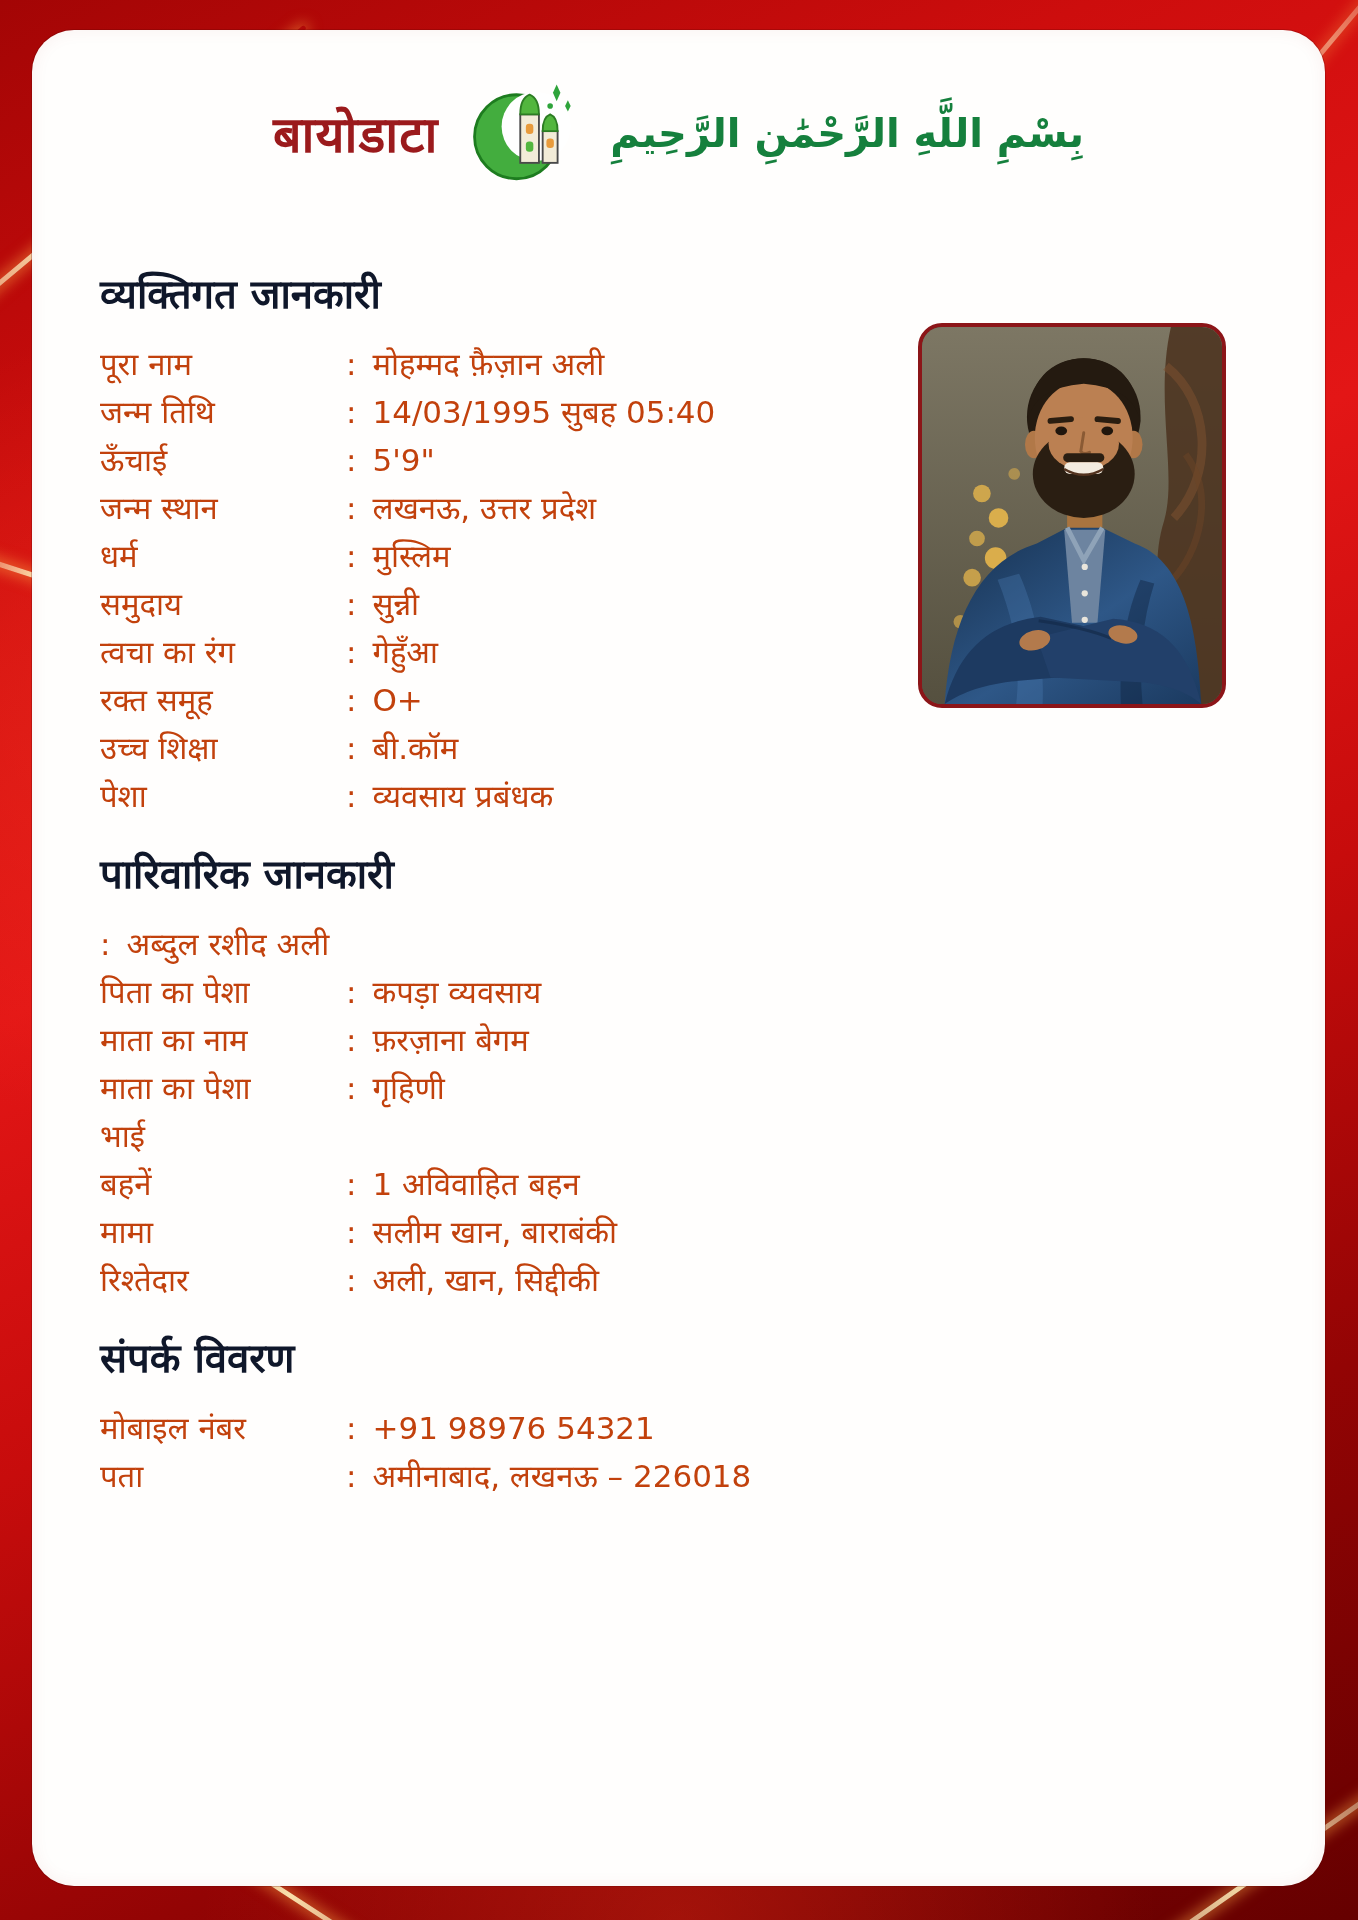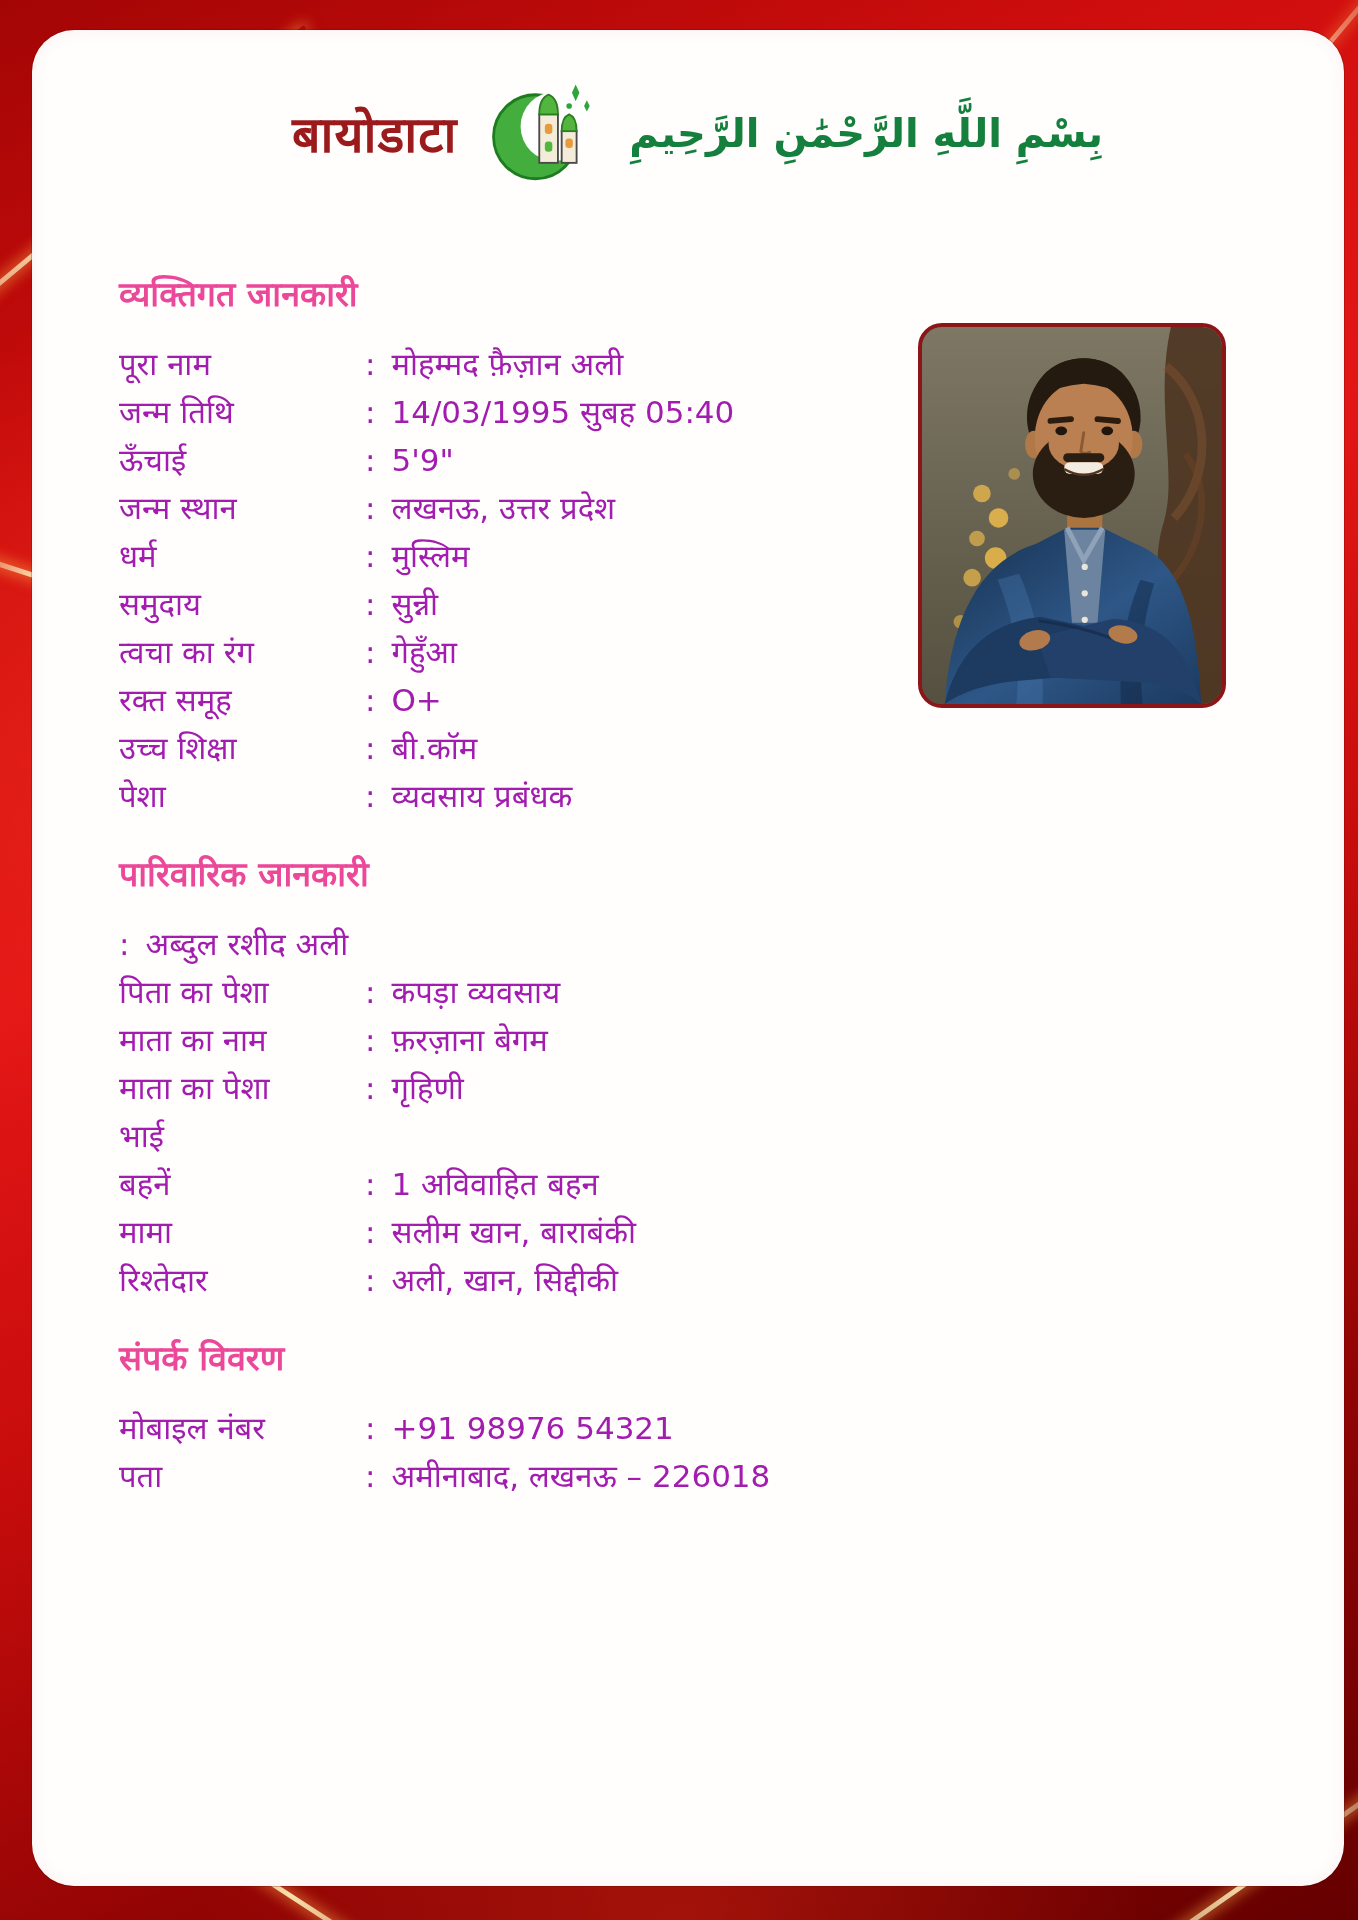--- a/index.html
+++ b/index.html
@@ -26,44 +26,43 @@
   .streak.s2{width:220px;left:-70px;top:575px;transform:rotate(18deg);}
   .streak.s3{width:520px;left:30px;top:1893px;transform:rotate(33deg);}
   .streak.s4{width:620px;left:940px;top:1878px;transform:rotate(-35deg);}
   .streak.s5{width:300px;left:1180px;top:40px;transform:rotate(-50deg);opacity:.6;}
 
   .card{
     position:absolute;z-index:2;
     left:32px;top:30px;width:1293px;height:1856px;
     background:#fffefd;border-radius:42px;
     box-shadow:0 0 0 1px rgba(90,0,0,.25), inset 0 0 18px rgba(150,30,20,.06);
-    padding-left:19px;
   }
   .header{
     display:flex;align-items:center;justify-content:center;
     gap:30px;margin-top:44px;height:118px;
   }
   .doc-title{
     font-size:50px;font-weight:700;color:#9b1a1c;letter-spacing:1px;
   }
   .logo{width:112px;height:112px;flex:0 0 auto;}
   .bismillah{
     direction:rtl;font-size:40px;font-weight:700;color:#15803d;
     white-space:nowrap;
   }
   .content{padding:0 60px 0 68px;}
   .section-title{
-    font-size:34px;font-weight:700;color:#ec4899;
+    font-size:40px;font-weight:700;color:#0f172a;
     margin:74px 0 18px 0;line-height:56px;
   }
   .section-title.tight{margin-top:26px;}
   .rows{display:block;}
   .row{
     display:grid;grid-template-columns:246px 1fr;
-    line-height:48px;font-size:31px;color:#a21caf;
+    line-height:48px;font-size:31px;color:#c2410c;
   }
   .row .label{white-space:nowrap;}
   .row .value{white-space:nowrap;}
   .row .colon{display:inline-block;margin-right:16px;}
   .photo-frame{
     position:absolute;left:886px;top:293px;width:308px;height:385px;
     box-sizing:border-box;border:4px solid #8c1518;border-radius:24px;
     overflow:hidden;background:#5a5343;z-index:3;
   }
   .photo-frame svg{display:block;width:100%;height:100%;}

